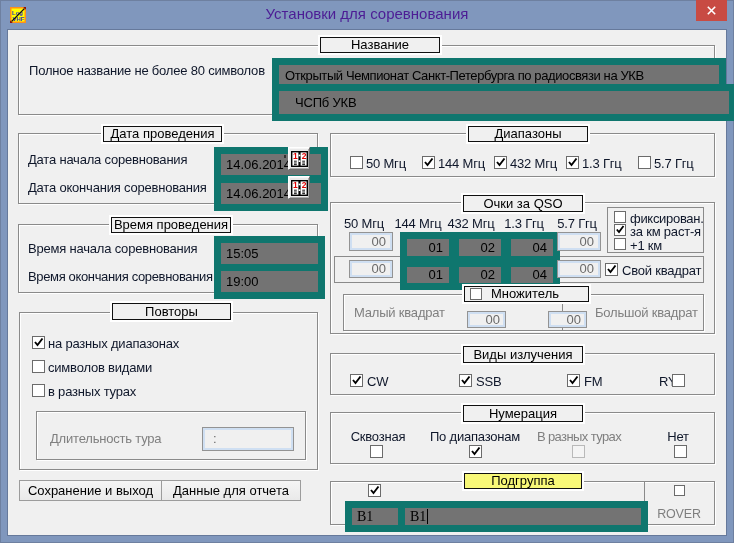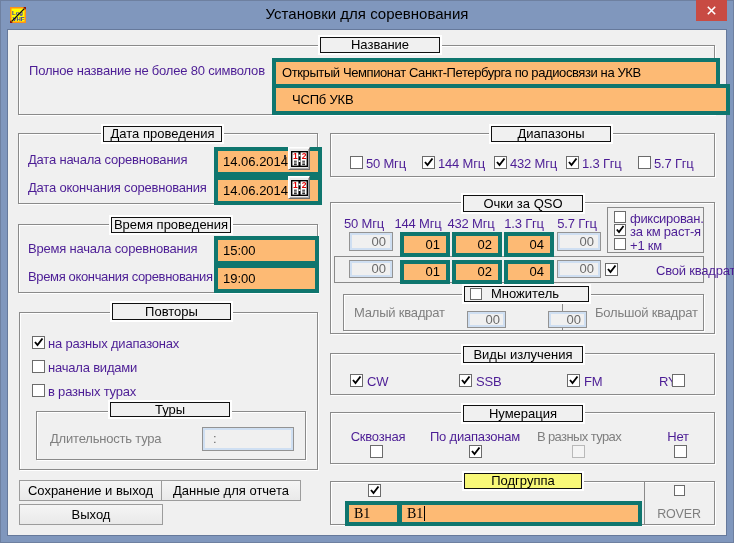--- a/index.html
+++ b/index.html
@@ -1,25 +1,25 @@
 <!DOCTYPE html>
 <html><head><meta charset="utf-8">
 <style>
 html,body{margin:0;padding:0;}
 body{width:734px;height:543px;overflow:hidden;background:#8097bd;font-family:"Liberation Sans",sans-serif;position:relative;}
 #win{position:absolute;left:0;top:0;width:734px;height:543px;box-shadow:inset 0 0 0 1px #6e80a0;}
 #client{position:absolute;left:8px;top:30px;width:718px;height:505px;background:#f0f0f0;box-shadow:0 0 0 1px #66799b;}
-#title{position:absolute;left:0;top:0;width:734px;height:30px;font-size:15px;color:#000000;text-align:center;line-height:28px;}
+#title{position:absolute;left:0;top:0;width:734px;height:30px;font-size:15px;color:#4c1d95;text-align:center;line-height:28px;}
 #close{position:absolute;left:696px;top:0;width:31px;height:21px;background:#c84b43;}
 #close svg{position:absolute;left:11px;top:6px;}
 .g{position:absolute;border:1px solid #8a8a8a;box-shadow:1px 1px 0 #ffffff, inset 1px 1px 0 #ffffff;}
 .cap{position:absolute;background:#f0f0f0;border:1px solid #101010;box-shadow:0 0 0 2px #ffffff;font-size:13px;text-align:center;z-index:6;color:#000;}
-.lbl{position:absolute;font-size:13px;letter-spacing:-0.2px;color:#4c1d95;white-space:nowrap;z-index:3;}
+.lbl{position:absolute;font-size:13px;letter-spacing:-0.2px;color:#0f172a;white-space:nowrap;z-index:3;}
 .gray{color:#7f7f7f;}
-.in{position:absolute;background:#fdba74;border:4px solid #0f766e;font-size:13px;color:#000;white-space:nowrap;z-index:3;}
+.in{position:absolute;background:#737373;border:7px solid #0f766e;font-size:13px;color:#000;white-space:nowrap;z-index:3;}
 .dis{background:#f0f0f0;border:1px solid #939393;box-shadow:inset 0 0 0 2px #cfdff2;color:#6a6a6a;}
 .cb{position:absolute;width:11px;height:11px;background:#fff;border:1px solid #6b6b6b;z-index:4;}
 .cb svg{position:absolute;left:0px;top:-1px;}
 .cbd{border-color:#b9b9b9;background:#f4f4f4;}
 .btn{position:absolute;background:linear-gradient(#f5f5f5,#e9e9e9);border:1px solid #9c9c9c;font-size:13px;color:#000;text-align:center;z-index:3;}
 .panel{position:absolute;border:1px solid #8a8a8a;z-index:2;}
 .calbtn{position:absolute;width:22px;height:23px;background:#e9e9e9;border:1px solid;border-color:#ffffff #6e6e6e #6e6e6e #ffffff;box-shadow:inset 1px 1px 0 #f6f6f6, inset -1px -1px 0 #a8a8a8;box-sizing:border-box;z-index:5;}
 .calbtn svg{position:absolute;left:2px;top:3px;}
 </style></head>
 <body>
@@ -77,46 +77,44 @@
     <text x="10.7" y="8.2" font-size="8.5" font-weight="bold" fill="#e00000" font-family="Liberation Sans">2</text>
     <path d="M3 10.2 h2.8 M3 12 h2.8 M3 13.6 h2.8" stroke="#1a1a1a" stroke-width="1"></path>
     <path d="M11.2 10.2 h2.8 M11.2 12 h2.8 M11.2 13.6 h2.8" stroke="#1a1a1a" stroke-width="1"></path>
   </svg>
     </div>
 
   <div class="g" style="left:18px;top:224px;width:298px;height:67px"></div>
   <div class="cap" style="left:111px;top:217px;width:118px;height:14px;line-height:14px">Время проведения</div>
   <div class="lbl" style="left:28px;top:269px;letter-spacing:-0.35px">Время окончания соревнования</div>
   <div class="lbl" style="left:28px;top:241px">Время начала соревнования</div>
-  <div class="in" style="left:214px;top:236px;width:92px;height:21px;line-height:21px;padding-left:5px">15:00</div>
+  <div class="in" style="left:214px;top:236px;width:92px;height:21px;line-height:21px;padding-left:5px">15:05</div>
   <div class="in" style="left:214px;top:264px;width:92px;height:21px;line-height:21px;padding-left:5px">19:00</div>
 
   <div class="g" style="left:19px;top:312px;width:297px;height:156px"></div>
   <div class="cap" style="left:112px;top:303px;width:117px;height:15px;line-height:15px">Повторы</div>
   <div class="cb" style="left:32px;top:336px">
       <svg width="11" height="12" viewBox="0 0 11 12">
         <path d="M2 6 L4.5 9 L9.5 2.5" stroke="#000" stroke-width="1.9" fill="none"></path>
       </svg>
     </div>
   <div class="lbl" style="left:48px;top:336px">на разных диапазонах</div>
   <div class="cb" style="left:32px;top:360px"></div>
-  <div class="lbl" style="left:48px;top:360px">начала видами</div>
+  <div class="lbl" style="left:48px;top:360px">символов видами</div>
   <div class="cb" style="left:32px;top:384px"></div>
   <div class="lbl" style="left:48px;top:384px">в разных турах</div>
   <div class="g" style="left:36px;top:411px;width:268px;height:47px"></div>
-  <div class="cap" style="left:110px;top:402px;width:118px;height:13px;line-height:13px">Туры</div>
   <div class="lbl gray" style="left:50px;top:431px">Длительность тура</div>
   <div class="in dis" style="left:202px;top:427px;width:80px;height:22px;line-height:22px;padding-left:10px">:</div>
 
   <div class="btn" style="left:19px;top:480px;width:141px;height:19px;line-height:19px">Сохранение и выход</div>
   <div class="btn" style="left:161px;top:480px;width:138px;height:19px;line-height:19px">Данные для отчета</div>
-  <div class="btn" style="left:19px;top:504px;width:142px;height:19px;line-height:19px">Выход</div>
 
   <div class="g" style="left:330px;top:133px;width:383px;height:42px"></div>
-  <div class="cap" style="left:491px;top:126px;width:118px;height:14px;line-height:14px">Диапазоны</div>
+  <div class="cap" style="left:468px;top:126px;width:118px;height:14px;line-height:14px">Диапазоны</div>
   <div class="cb" style="left:350px;top:156px"></div>
     <div class="lbl" style="left:366px;top:156px">50 Мгц</div>
   <div class="cb" style="left:422px;top:156px">
       <svg width="11" height="12" viewBox="0 0 11 12">
         <path d="M2 6 L4.5 9 L9.5 2.5" stroke="#000" stroke-width="1.9" fill="none"></path>
       </svg>
     </div>
     <div class="lbl" style="left:438px;top:156px">144 Мгц</div>
   <div class="cb" style="left:494px;top:156px">
       <svg width="11" height="12" viewBox="0 0 11 12">
@@ -160,21 +158,21 @@
   <div class="in dis" style="left:349px;top:260px;width:36px;height:16px;line-height:16px;text-align:right;padding-right:6px">00</div>
   <div class="in" style="left:400px;top:260px;width:36px;height:16px;line-height:16px;text-align:right;padding-right:6px">01</div>
   <div class="in" style="left:452px;top:260px;width:36px;height:16px;line-height:16px;text-align:right;padding-right:6px">02</div>
   <div class="in" style="left:504px;top:260px;width:36px;height:16px;line-height:16px;text-align:right;padding-right:6px">04</div>
   <div class="in dis" style="left:557px;top:260px;width:36px;height:16px;line-height:16px;text-align:right;padding-right:6px">00</div>
   <div class="cb" style="left:605px;top:263px">
       <svg width="11" height="12" viewBox="0 0 11 12">
         <path d="M2 6 L4.5 9 L9.5 2.5" stroke="#000" stroke-width="1.9" fill="none"></path>
       </svg>
     </div>
-  <div class="lbl" style="left:656px;top:263px">Свой квадрат</div>
+  <div class="lbl" style="left:622px;top:263px">Свой квадрат</div>
   <div class="g" style="left:343px;top:294px;width:359px;height:35px"></div>
   <div class="cap" style="left:464px;top:286px;width:97px;height:14px;line-height:14px;padding-left:26px;text-align:left">Множитель</div>
   <div style="position:absolute;left:562px;top:302px;width:1px;height:29px;background:#8a8a8a;z-index:3"></div>
   <div class="cb" style="left:470px;top:288px;width:10px;height:10px;z-index:7"></div>
   <div class="lbl gray" style="left:354px;top:305px">Малый квадрат</div>
   <div class="in dis" style="left:467px;top:311px;width:32px;height:15px;line-height:15px;text-align:right;padding-right:5px">00</div>
   <div class="in dis" style="left:548px;top:311px;width:32px;height:15px;line-height:15px;text-align:right;padding-right:5px">00</div>
   <div class="lbl gray" style="left:595px;top:305px">Большой квадрат</div>
 
   <div class="g" style="left:330px;top:353px;width:383px;height:40px"></div>

